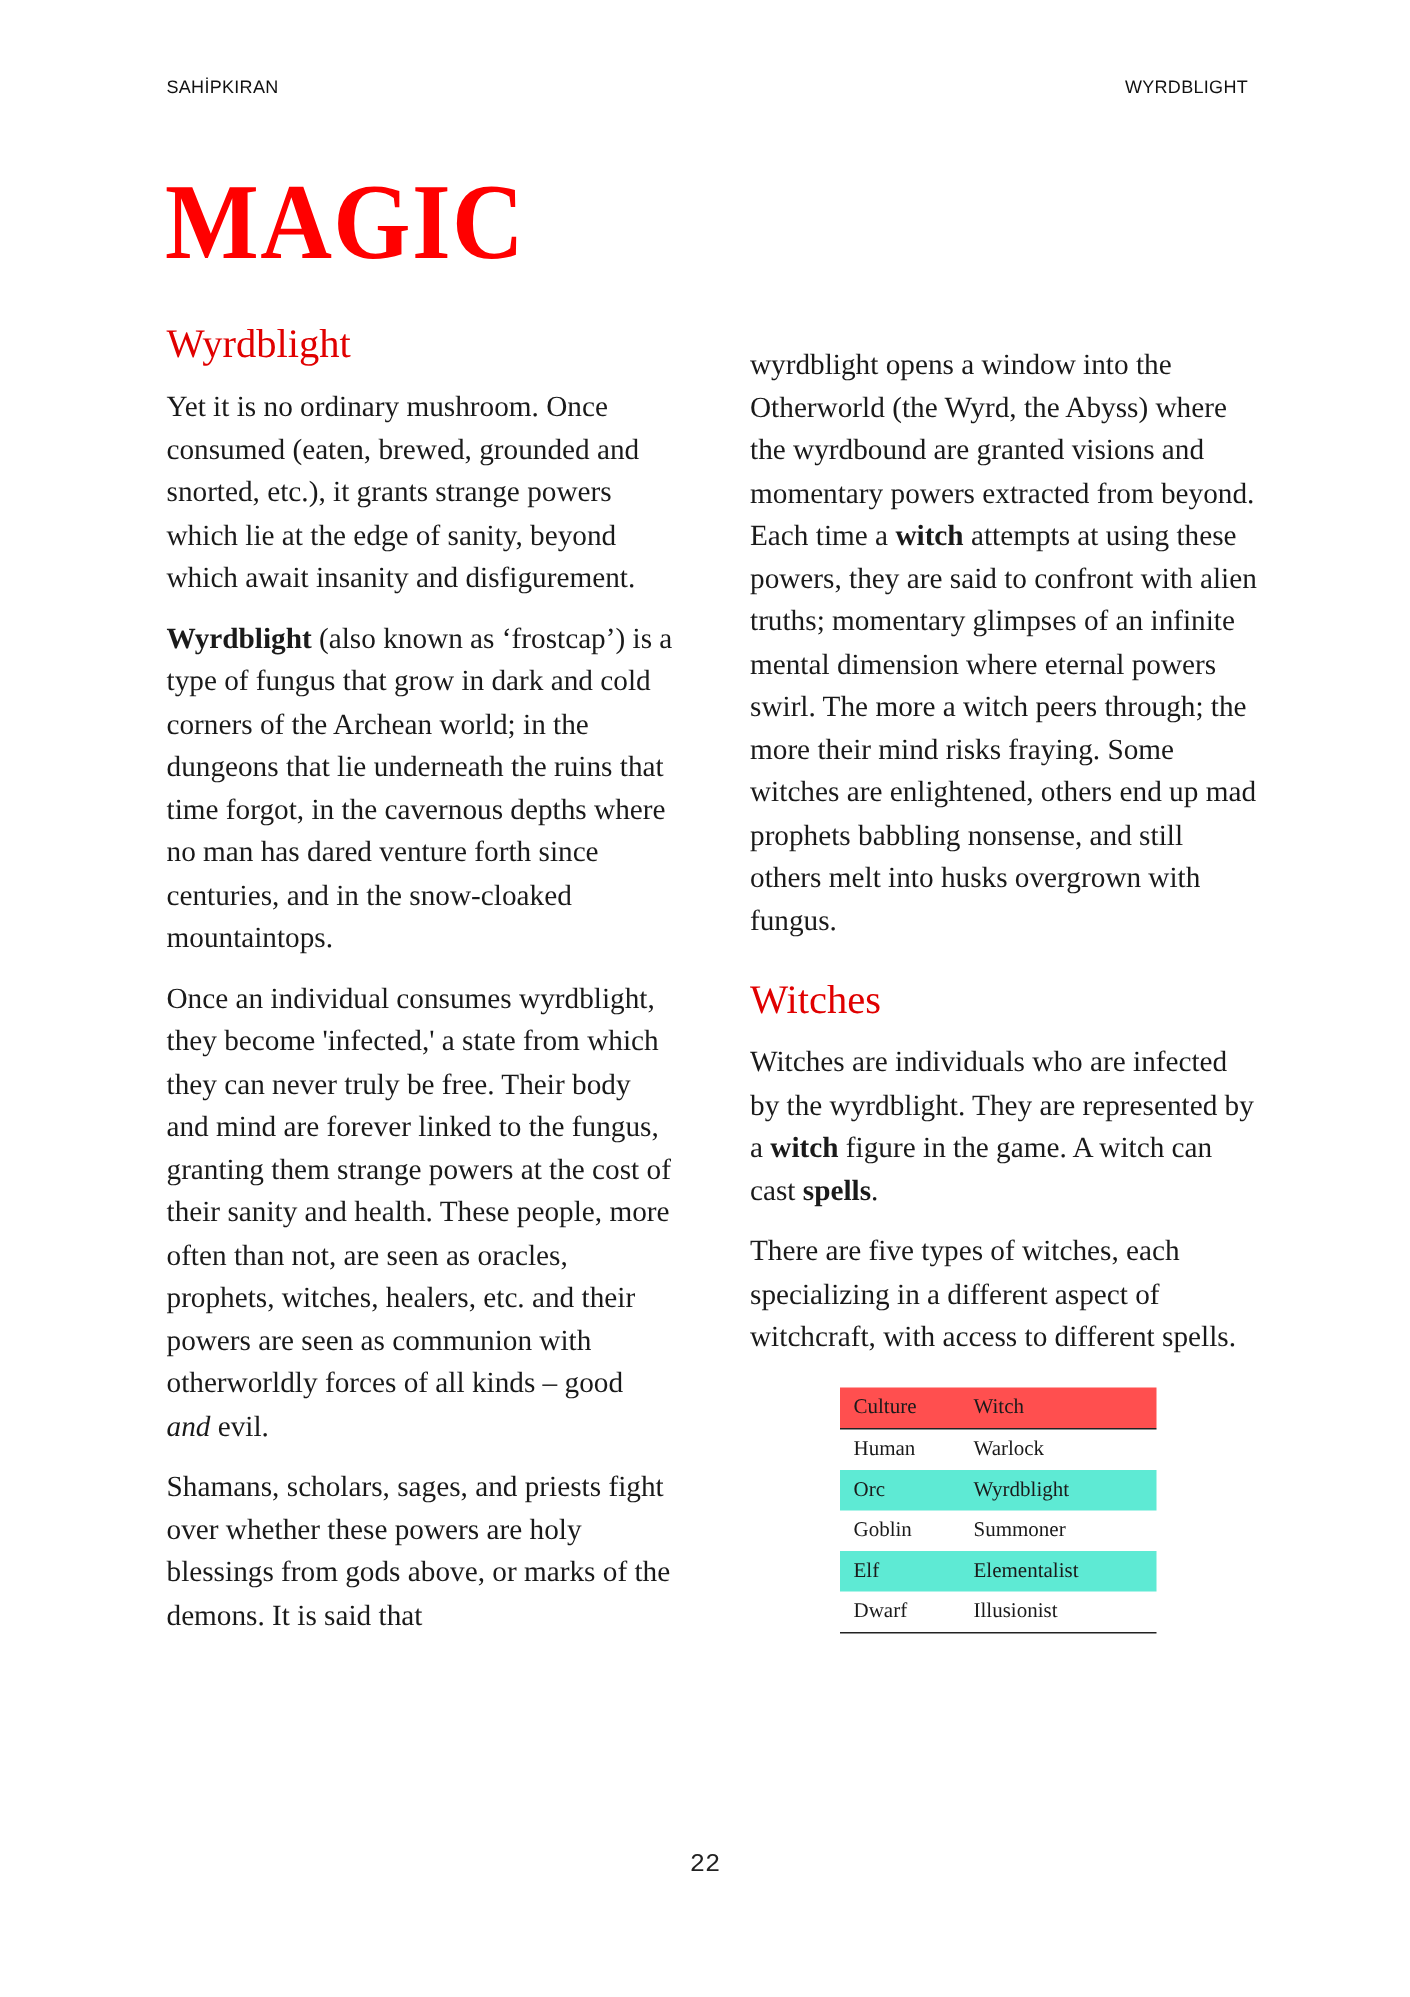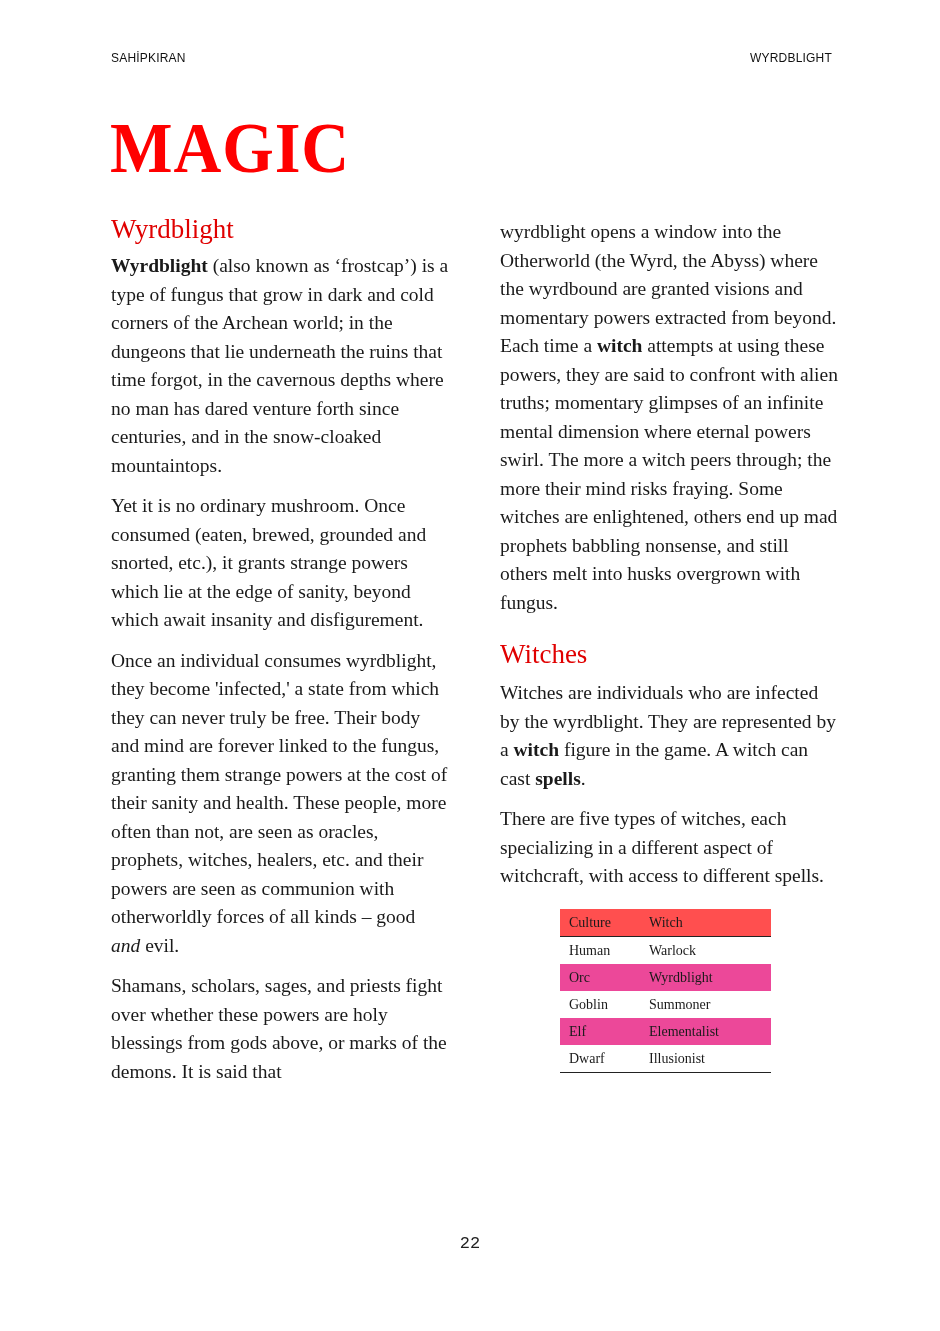--- a/index.html
+++ b/index.html
@@ -8,48 +8,48 @@
   .running-head.left { left: 111px; font-weight: normal; }
   .running-head.right { right: 108px; }
   .chapter-title {
     position: absolute; left: 110px; top: 112px; margin: 0;
     font-family: "Liberation Serif", serif; font-size: 72px; font-weight: bold;
     color: #ff0000; letter-spacing: 1px; line-height: 1; transform: scaleX(0.92); transform-origin: left;
   }
   .col { position: absolute; top: 212px; width: 340px; font-family: "DejaVu Serif", serif; font-size: 18.4px; line-height: 28.5px; color: #1a1a1a; }
   .col.left { left: 111px; width: 338px; }
   .col.right { left: 500px; top: 218px; width: 340px; }
-  .col p { margin: 0 0 12px 0; font-family: "Liberation Serif", serif; font-size: 19.5px; }
+  .col p { margin: 12px 0 12px 0; font-family: "Liberation Serif", serif; font-size: 19.5px; }
   h2.section { margin: 0 0 6px 0; font-family: "Liberation Serif", serif; font-weight: normal; color: #e00000; font-size: 27px; line-height: 34px; }
   .col.right h2.section { margin-top: 20px; margin-bottom: 8px; }
   b { font-weight: bold; }
   i { font-style: italic; }
   table.witch-table {
     margin: 18px 0 0 60px; border-collapse: collapse; width: 211px;
     font-family: "Liberation Serif", serif; font-size: 14px; line-height: 27px;
   }
   table.witch-table th, table.witch-table td { text-align: left; padding: 0 9px; font-weight: normal; }
   table.witch-table th { background: #ff4f4f; color: #1a1a1a; border-bottom: 1.5px solid #222; }
-  table.witch-table tr.even td { background: #ec4899; }
+  table.witch-table tr.even td { background: #5eead4; }
   table.witch-table tbody tr:last-child td { border-bottom: 1.5px solid #222; }
   table.witch-table td:first-child, table.witch-table th:first-child { width: 62px; }
   .page-number { position: absolute; top: 1234px; left: 0; width: 940px; text-align: center; font-family: Liberation Mono, monospace; font-size: 17px; color: #222; }
 </style>
 </head>
 <body>
 
 <div class="running-head left">SAHİPKIRAN</div>
 <div class="running-head right">WYRDBLIGHT</div>
 
 <h1 class="chapter-title">MAGIC</h1>
 
 <div class="col left">
   <h2 class="section">Wyrdblight</h2>
+  <p>Yet it is no ordinary mushroom. Once consumed (eaten, brewed, grounded and snorted, etc.), it grants strange powers which lie at the edge of sanity, beyond which await insanity and disfigurement.</p>
   <p><b>Wyrdblight</b><span> (also known as ‘frostcap’) is a type of fungus that grow in dark and cold corners of the Archean world; in the dungeons that lie underneath the ruins that time forgot, in the cavernous depths where no man has dared venture forth since centuries, and in the snow-cloaked mountaintops.</span></p>
-  <p>Yet it is no ordinary mushroom. Once consumed (eaten, brewed, grounded and snorted, etc.), it grants strange powers which lie at the edge of sanity, beyond which await insanity and disfigurement.</p>
   <p><span>Once an individual consumes wyrdblight, they become 'infected,' a state from which they can never truly be free. Their body and mind are forever linked to the fungus, granting them strange powers at the cost of their sanity and health. These people, more often than not, are seen as oracles, prophets, witches, healers, etc. and their powers are seen as communion with otherworldly forces of all kinds – good </span><i>and</i><span> evil.</span></p>
   <p>Shamans, scholars, sages, and priests fight over whether these powers are holy blessings from gods above, or marks of the demons. It is said that</p>
 </div>
 
 <div class="col right">
   <p><span>wyrdblight opens a window into the Otherworld (the Wyrd, the Abyss) where the wyrdbound are granted visions and momentary powers extracted from beyond. Each time a </span><b>witch</b><span> attempts at using these powers, they are said to confront with alien truths; momentary glimpses of an infinite mental dimension where eternal powers swirl. The more a witch peers through; the more their mind risks fraying. Some witches are enlightened, others end up mad prophets babbling nonsense, and still others melt into husks overgrown with fungus.</span></p>
 
   <h2 class="section">Witches</h2>
   <p><span>Witches are individuals who are infected by the wyrdblight. They are represented by a </span><b>witch</b><span> figure in the game. A witch can cast </span><b>spells</b><span>.</span></p>
   <p>There are five types of witches, each specializing in a different aspect of witchcraft, with access to different spells.</p>

